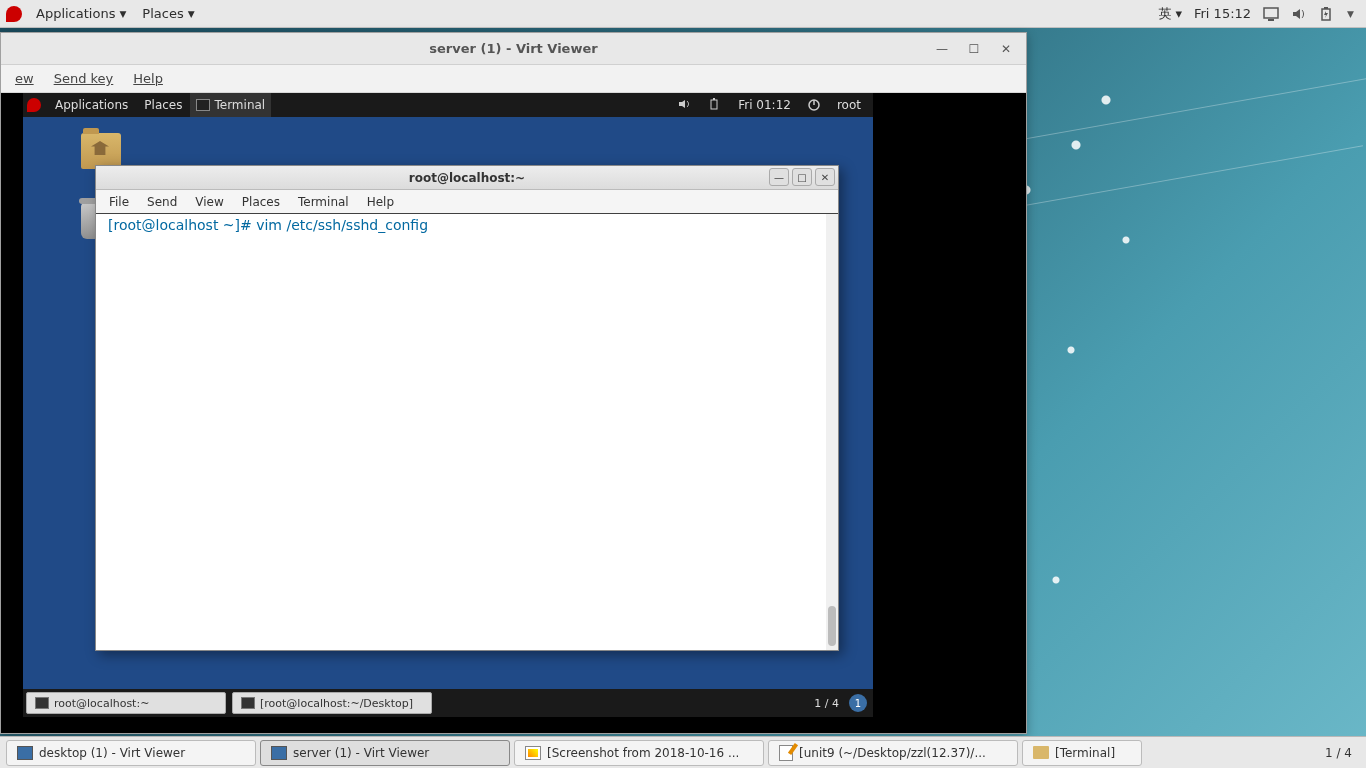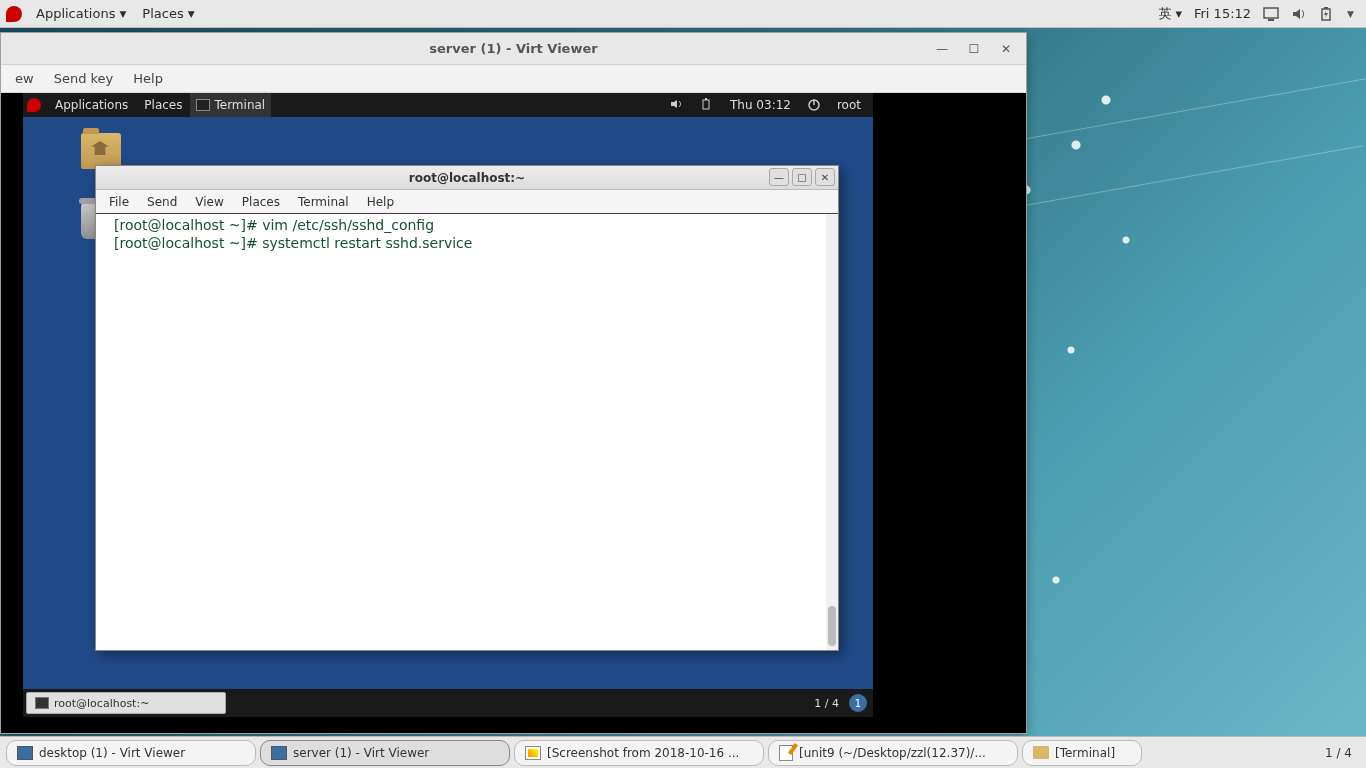--- a/index.html
+++ b/index.html
@@ -28,21 +28,21 @@
 .host-panel .menu-item .arrow { font-size: 9px; }
 .host-panel .spacer { flex: 1; }
 .host-panel .right-item { padding: 0 6px; display: flex; align-items: center; gap: 4px; }
 
 
 .virt-window { position: absolute; top: 32px; left: 0; width: 1027px; height: 702px; background: #f2f2f2; border: 1px solid #a0a0a0; box-shadow: 0 3px 10px rgba(0,0,0,0.3); }
 .virt-titlebar { height: 32px; background: #e8e8e8; display: flex; align-items: center; justify-content: center; position: relative; border-bottom: 1px solid #d0d0d0; }
 .virt-titlebar .title { font-size: 13px; color: #555; font-weight: bold; }
 .virt-titlebar .win-btns { position: absolute; right: 4px; display: flex; gap: 0; }
 .virt-titlebar .win-btn { width: 32px; height: 24px; display: flex; align-items: center; justify-content: center; font-size: 12px; cursor: pointer; color: #555; }
-.virt-menubar { height: 28px; background: #f2f2f2; display: flex; align-items: center; padding: 0 4px; font-size: 13px; color: #444; border-bottom: 1px solid #d8d8d8; }
+.virt-menubar { height: 28px; background: #f2f2f2; display: flex; align-items: center; padding: 0 4px; font-size: 13px; color: #444; border-bottom: 1px solid #d8d8d8; text-decoration: underline; }
 .virt-menubar .menu-item { padding: 0 10px; cursor: pointer; }
 
 
 .vm-viewport { position: absolute; top: 60px; left: 0; right: 0; bottom: 0; background: #000; }
 .vm-content { position: absolute; top: 0; left: 22px; width: 850px; height: 624px; background: #204a87; }
 
 
 .guest-panel { position: absolute; top: 0; left: 0; right: 0; height: 24px; background: #1a1a1a; color: #ddd; display: flex; align-items: center; font-size: 12px; padding: 0 4px; }
 .guest-panel .redhat { width: 14px; height: 14px; background: #cc0000; border-radius: 50% 50% 50% 0; margin-right: 6px; }
 .guest-panel .item { padding: 0 8px; cursor: pointer; }
@@ -61,41 +61,41 @@
 .trash-icon::before { content: ""; position: absolute; top: -5px; left: -2px; right: -2px; height: 6px; background: #a0a0a0; border-radius: 3px; }
 
 
 .guest-term { position: absolute; top: 72px; left: 72px; width: 744px; height: 486px; background: #fff; border: 1px solid #888; box-shadow: 4px 4px 12px rgba(0,0,0,0.4); }
 .guest-term-titlebar { height: 24px; background: linear-gradient(#ededed, #dcdcdc); display: flex; align-items: center; justify-content: center; position: relative; border-bottom: 1px solid #bbb; }
 .guest-term-titlebar .title { font-size: 12px; color: #333; font-weight: bold; }
 .guest-term-titlebar .win-btns { position: absolute; right: 3px; top: 2px; display: flex; gap: 3px; }
 .guest-term-titlebar .win-btn { width: 20px; height: 18px; background: #e0e0e0; border: 1px solid #aaa; border-radius: 3px; display: flex; align-items: center; justify-content: center; font-size: 10px; cursor: pointer; color: #444; }
 .guest-term-menubar { height: 24px; background: #f5f5f5; display: flex; align-items: center; padding: 0 4px; font-size: 12px; color: #333; border-bottom: 1px solid #404040; }
 .guest-term-menubar .menu-item { padding: 0 9px; cursor: pointer; }
-.guest-term-body { position: absolute; top: 48px; left: 0; right: 0; bottom: 0; background: #fff; font-family: "DejaVu Sans Mono", monospace; font-size: 14px; line-height: 18px; color: #14532d; padding: 2px 18px; overflow: hidden; }
+.guest-term-body { position: absolute; top: 48px; left: 0; right: 0; bottom: 0; background: #fff; font-family: "DejaVu Sans Mono", monospace; font-size: 14px; line-height: 18px; color: #0369a1; padding: 2px 12px; overflow: hidden; }
 .guest-term-body .line { white-space: pre; }
 .cursor { display: inline-block; width: 9px; height: 16px; background: #000; vertical-align: text-bottom; }
 .guest-term-scroll { position: absolute; right: 0; top: 48px; bottom: 0; width: 12px; background: #f0f0f0; }
 .guest-term-scroll .thumb { position: absolute; left: 2px; right: 2px; bottom: 4px; height: 40px; background: #bcbcbc; border-radius: 4px; }
 
 
 .guest-taskbar { position: absolute; bottom: 0; left: 0; right: 0; height: 28px; background: #1a1a1a; display: flex; align-items: center; font-size: 11px; color: #ccc; }
 .guest-taskbar .task-btn { height: 22px; background: #e0e0e0; color: #333; border: 1px solid #aaa; padding: 0 8px; margin: 0 3px; display: flex; align-items: center; gap: 5px; border-radius: 2px; cursor: pointer; min-width: 200px; }
 .guest-taskbar .task-btn .term-icon-sm { width: 14px; height: 12px; background: #333; border: 1px solid #777; }
 .guest-taskbar .spacer { flex: 1; }
 .guest-taskbar .ws { padding: 0 10px; color: #ddd; }
 .guest-taskbar .ws-circle { width: 18px; height: 18px; background: #3a6ea5; border-radius: 50%; color: #fff; display: flex; align-items: center; justify-content: center; font-size: 10px; margin-right: 6px; }
 
 
 .extra-window { position: absolute; top: 32px; left: 952px; width: 74px; height: 32px; background: #e8e8e8; border: 1px solid #a0a0a0; display: flex; align-items: center; justify-content: flex-end; padding-right: 4px; gap: 6px; }
 .extra-window .win-btn { width: 28px; height: 22px; display: flex; align-items: center; justify-content: center; font-size: 12px; color: #555; cursor: pointer; }
 
 
 .host-taskbar { position: absolute; bottom: 0; left: 0; right: 0; height: 32px; background: #e8e8e8; border-top: 1px solid #b8b8b8; display: flex; align-items: center; font-size: 12px; color: #333; padding: 0 4px; }
-.host-taskbar .task-btn { height: 26px; background: #f4f4f4; border: 1px solid #bbb; padding: 1px 10px; margin: 0 2px; display: flex; align-items: center; gap: 6px; border-radius: 10px; cursor: pointer; min-width: 250px; white-space: nowrap; overflow: hidden; text-overflow: ellipsis; }
+.host-taskbar .task-btn { height: 26px; background: #f4f4f4; border: 1px solid #bbb; padding: 1px 10px; margin: 0 2px; display: flex; align-items: center; gap: 6px; border-radius: 3px; cursor: pointer; min-width: 250px; white-space: nowrap; overflow: hidden; text-overflow: ellipsis; }
 .host-taskbar .task-btn.active { background: #dedede; border-color: #888; }
 .host-taskbar .task-btn .app-icon { width: 16px; height: 14px; background: #3a6ea5; border: 1px solid #555; display: inline-block; }
 .host-taskbar .task-btn .img-icon { width: 16px; height: 14px; background: #fff; border: 1px solid #888; position: relative; }
 .host-taskbar .task-btn .img-icon::after { content: ""; position: absolute; inset: 2px; background: linear-gradient(45deg, #f80, #ff0); }
 .host-taskbar .task-btn .edit-icon { width: 14px; height: 16px; background: #fff; border: 1px solid #888; position: relative; }
 .host-taskbar .task-btn .edit-icon::after { content: ""; position: absolute; top: -3px; right: -3px; width: 4px; height: 12px; background: #e38b00; transform: rotate(35deg); }
 .host-taskbar .task-btn .folder-sm { width: 16px; height: 13px; background: #d9b76a; border-radius: 1px; }
 .host-taskbar .spacer { flex: 1; }
 .host-taskbar .ws { padding: 0 10px; }
 </style>
@@ -185,21 +185,21 @@
               <path d="M1 5v4h3l3 2V3L4 5z" fill="#ccc"></path>
               <path d="M9 4c2 2 2 4 0 6" fill="none" stroke="#ccc"></path>
             </svg>
         </div>
         <div class="item">
           <svg viewBox="0 0 14 14" width="14" height="14">
               <rect x="3" y="3" width="6" height="9" fill="none" stroke="#ccc"></rect>
               <rect x="5" y="1" width="2" height="2" fill="#ccc"></rect>
             </svg>
         </div>
-        <div class="item">Thu 03:12</div>
+        <div class="item">Fri 01:12</div>
         <div class="item" style="display:flex;align-items:center;gap:16px">
           <svg viewBox="0 0 14 14" width="14" height="14">
               <circle cx="7" cy="7" r="5" fill="none" stroke="#ccc" stroke-width="1.5"></circle>
               <line x1="7" y1="2" x2="7" y2="7" stroke="#ccc" stroke-width="1.5"></line>
             </svg>
           <span>root</span>
         </div>
       </div>
 
       <div class="guest-icons">
@@ -225,32 +225,35 @@
         <div class="guest-term-menubar">
           <div class="menu-item">File</div>
           <div class="menu-item">Send</div>
           <div class="menu-item">View</div>
           <div class="menu-item">Places</div>
           <div class="menu-item">Terminal</div>
           <div class="menu-item">Help</div>
         </div>
         <div class="guest-term-body">
           <div class="line">[root@localhost ~]# vim /etc/ssh/sshd_config</div>
-          <div class="line">[root@localhost ~]# systemctl restart sshd.service</div>
         </div>
         <div class="guest-term-scroll">
           <div class="thumb"></div>
         </div>
       </div>
 
       <div class="guest-taskbar">
         <div class="task-btn">
           <span class="term-icon-sm"></span>
           <span>root@localhost:~</span>
         </div>
+        <div class="task-btn">
+          <span class="term-icon-sm"></span>
+          <span>[root@localhost:~/Desktop]</span>
+        </div>
         <div class="spacer"></div>
         <div class="ws">1 / 4</div>
         <div class="ws-circle">1</div>
       </div>
 
     </div>
   </div>
 </div>
 
 <div class="host-taskbar">

